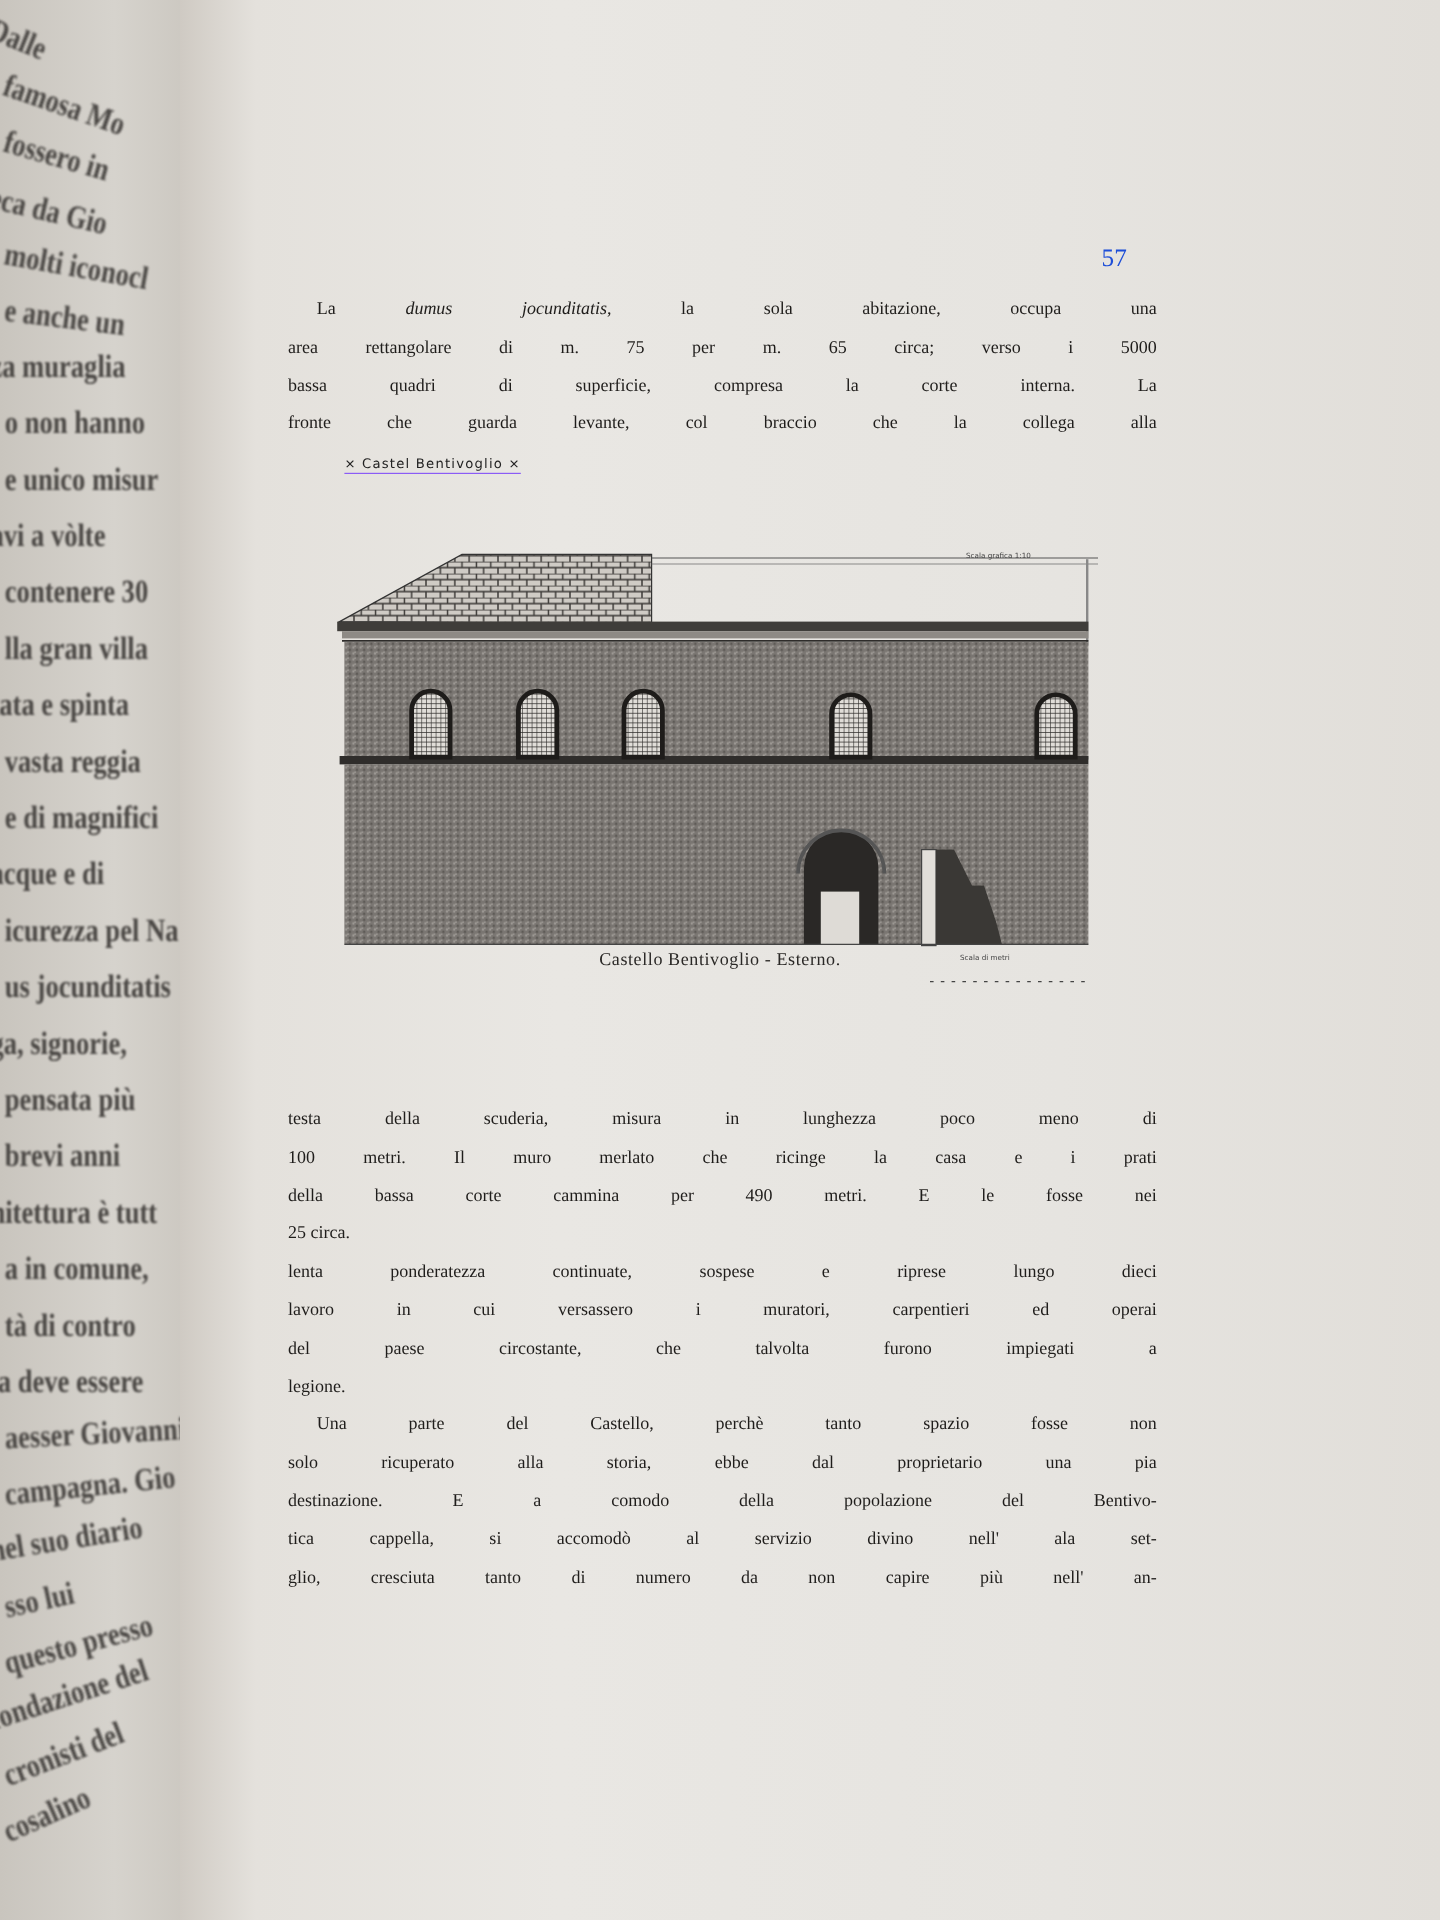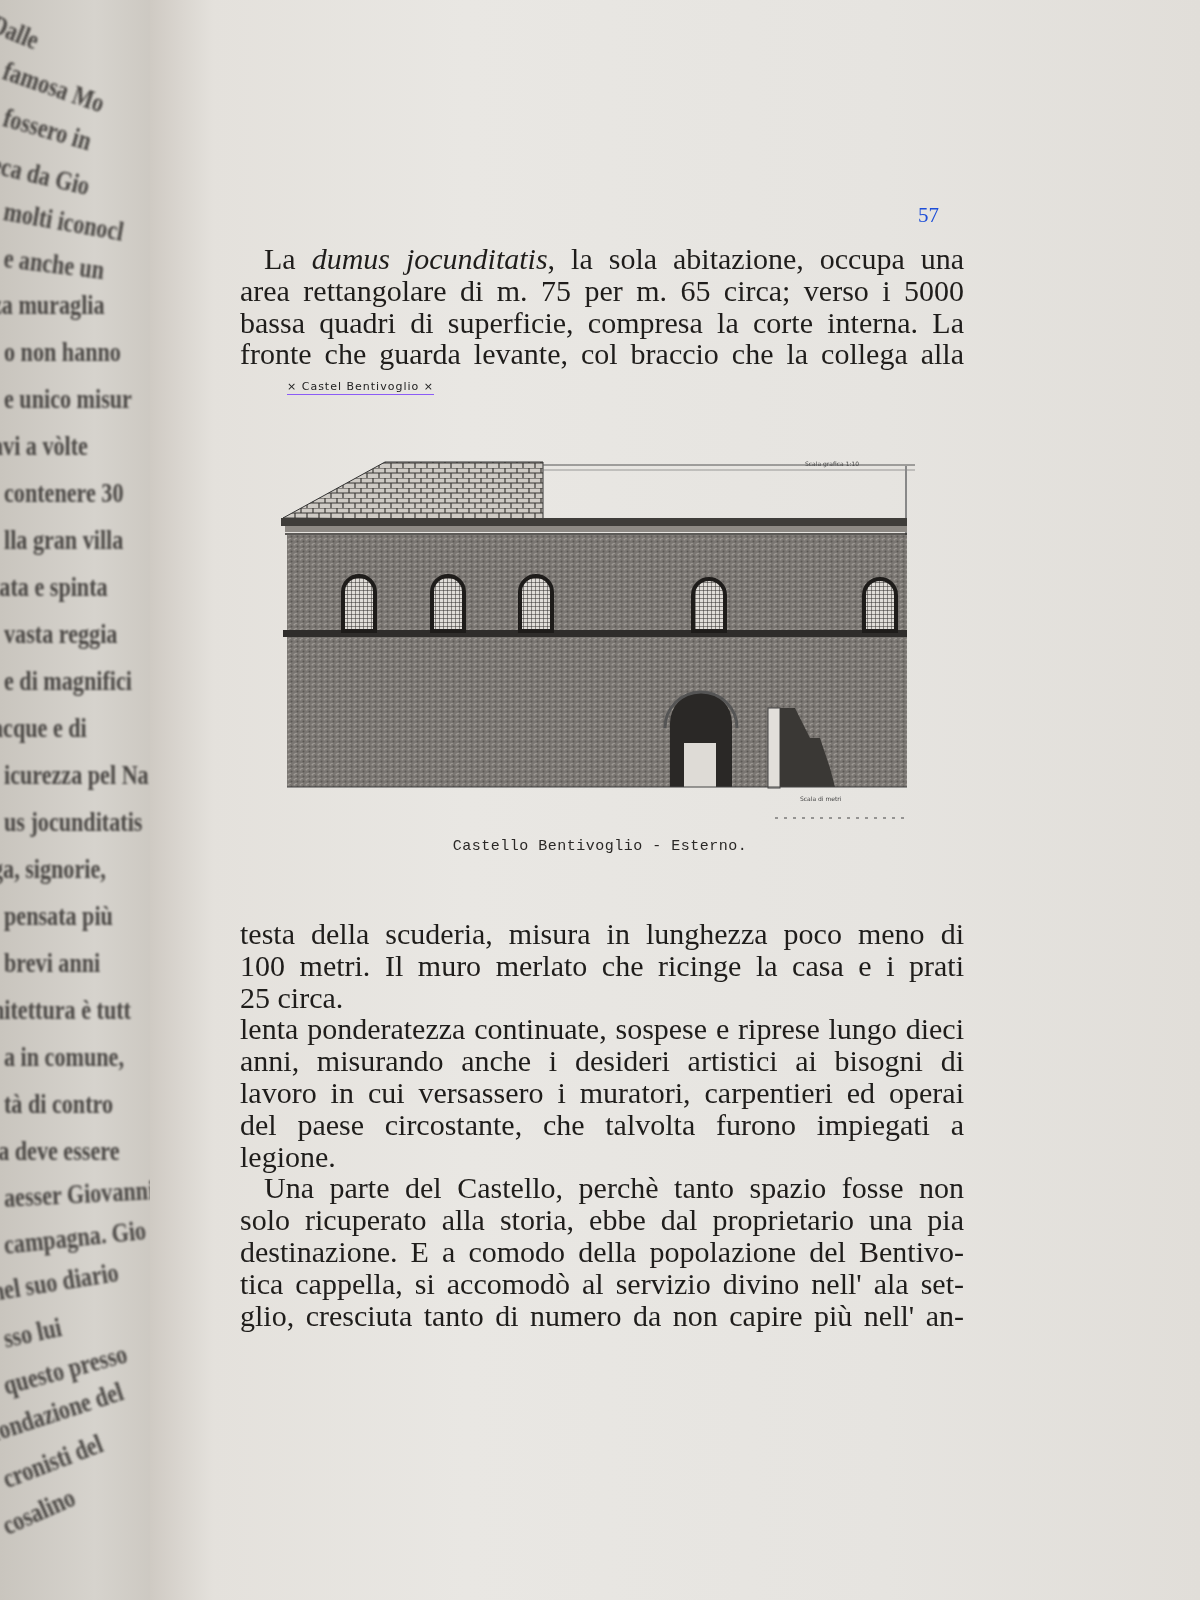--- a/index.html
+++ b/index.html
@@ -27,38 +27,38 @@
     }
     .gutter-shadow {
       position: absolute; left: 180px; top: 0; width: 40px; height: 1600px;
       background: linear-gradient(90deg, rgba(120,112,104,0.45), rgba(120,112,104,0));
     }
     .page-number {
       position: absolute; left: 918px; top: 203px; font-size: 21px; color: #1d4ed8;
     }
     .text-block {
       position: absolute; left: 240px; width: 724px;
-      color: #1f1d1b; font-size: 30px; line-height: 31.8px;
+      color: #1f1d1b; font-size: 15px; line-height: 31.8px;
       text-align: justify;
     }
     .text-block p { margin: 0; }
     .text-block .indent { text-indent: 24px; }
     .text-block .last { text-align-last: left; }
     .text-block .just-last { text-align-last: justify; }
     .text-block i { font-style: italic; }
     .figure {
       position: absolute; left: 275px; top: 378px; width: 650px; height: 460px;
     }
     .fig-title {
       position: absolute; left: 12px; top: 2px; font-family: "DejaVu Sans", sans-serif;
       font-size: 11px; letter-spacing: 1px; color: #222; border-bottom: 1px solid #8b5cf6; padding-bottom: 1px;
     }
     .caption {
-      position: absolute; left: 240px; width: 720px; top: 838px; text-align: center;
-      font-size: 15px; color: #2a2826; letter-spacing: 0.5px; font-family: Liberation Mono, monospace;
+      position: absolute; left: 240px; width: 720px; top: 792px; text-align: center;
+      font-size: 15px; color: #2a2826; letter-spacing: 0.5px;
     }
     .scale-note {
       position: absolute; font-family: "DejaVu Sans", sans-serif; font-size: 6px; color: #444;
     }
   </style>
 </head>
 <body>
 
 <div class="page-left" id="left-page">
     <div class="line" style="top: 8px; left: -8px; transform: rotate(22deg) scaleX(0.82);">Dalle</div>
@@ -166,24 +166,24 @@
   </svg>
   <div class="scale-note" style="left:530px; top:82px;">Scala grafica 1:10</div>
   <div class="scale-note" style="left:525px; top:417px;">Scala di metri</div>
 </div>
 
 <div class="caption">Castello Bentivoglio - Esterno.</div>
 
 <div class="text-block" style="top:918px;">
   <p class="just-last">testa della scuderia, misura in lunghezza poco meno di</p>
   <p class="just-last">100 metri. Il muro merlato che ricinge la casa e i prati</p>
+  <p class="just-last">della bassa corte cammina per 490 metri. E le fosse nei</p>
   <p class="last">25 circa.</p>
 
   <p class="just-last">lenta ponderatezza continuate, sospese e riprese lungo dieci</p>
-  <p class="just-last">anni, misurando anche i desideri artistici ai bisogni di</p>
   <p class="just-last">lavoro in cui versassero i muratori, carpentieri ed operai</p>
   <p class="just-last">del paese circostante, che talvolta furono impiegati a</p>
   <p class="last">legione.</p>
 
   <p class="indent just-last">Una parte del Castello, perchè tanto spazio fosse non</p>
   <p class="just-last">solo ricuperato alla storia, ebbe dal proprietario una pia</p>
   <p class="just-last">destinazione. E a comodo della popolazione del Bentivo-</p>
   <p class="just-last">tica cappella, si accomodò al servizio divino nell' ala set-</p>
   <p class="just-last">glio, cresciuta tanto di numero da non capire più nell' an-</p>
 </div>

